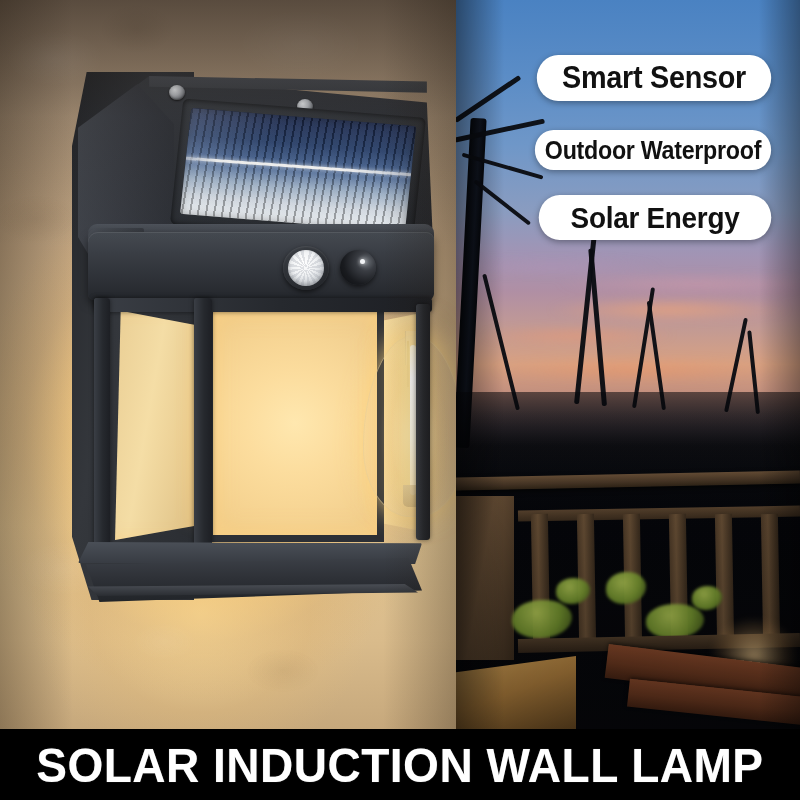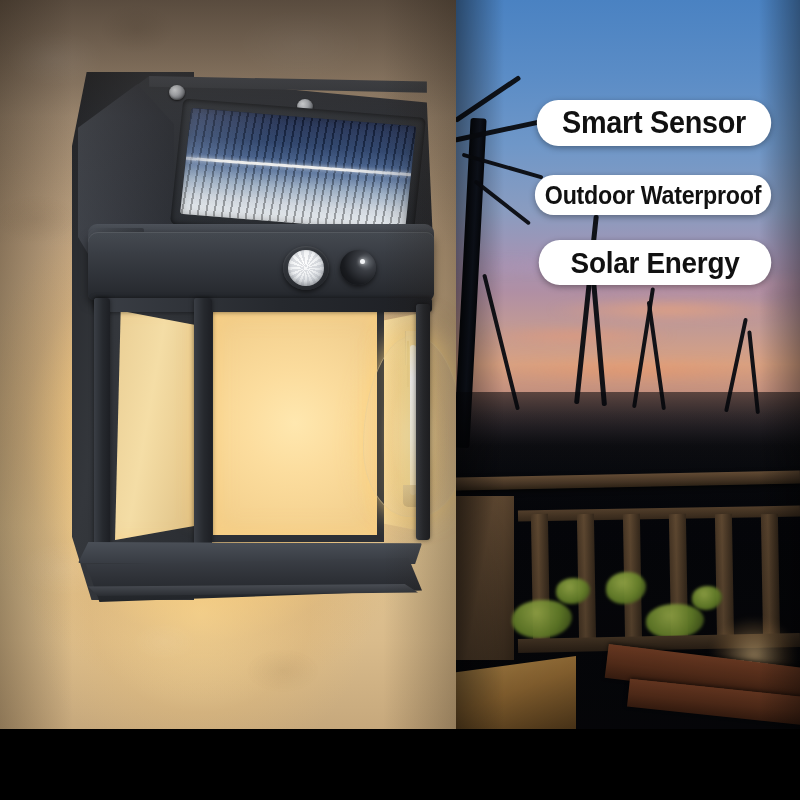--- a/index.html
+++ b/index.html
@@ -332,21 +332,21 @@
     filter:blur(3px);
   }
   .scene-vignette{
     position:absolute;inset:0;pointer-events:none;
     background:
       linear-gradient(90deg, rgba(0,0,0,.45) 0%, rgba(0,0,0,0) 14%, rgba(0,0,0,0) 88%, rgba(0,0,0,.38) 100%),
       linear-gradient(180deg, rgba(0,0,0,0) 55%, rgba(0,0,0,.35) 100%);
   }
 
   
-  .pills{position:absolute;left:456px;top:0;width:344px;height:260px;margin-top:45px;}
+  .pills{position:absolute;left:456px;top:0;width:344px;height:260px;}
   .pill{
     position:absolute;
     background:#ffffff;
     border-radius:999px;
     display:flex;align-items:center;justify-content:center;
     box-shadow:0 2px 7px rgba(0,0,0,.35);
     color:#111111;
     font-weight:bold;
     letter-spacing:-0.3px;
     white-space:nowrap;
@@ -485,14 +485,17 @@
       <span>Smart Sensor</span>
     </div>
     <div class="pill pill-2">
       <span>Outdoor Waterproof</span>
     </div>
     <div class="pill pill-3">
       <span>Solar Energy</span>
     </div>
   </div>
 
+  <div class="banner">
+    <div class="banner-text">SOLAR INDUCTION WALL LAMP</div>
+  </div>
 
 </div>
 
 </body></html>

